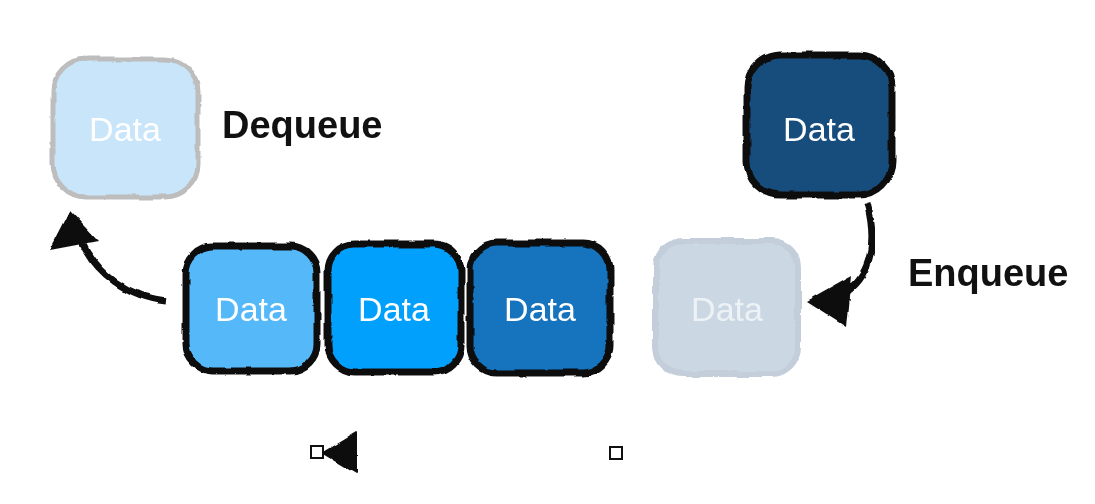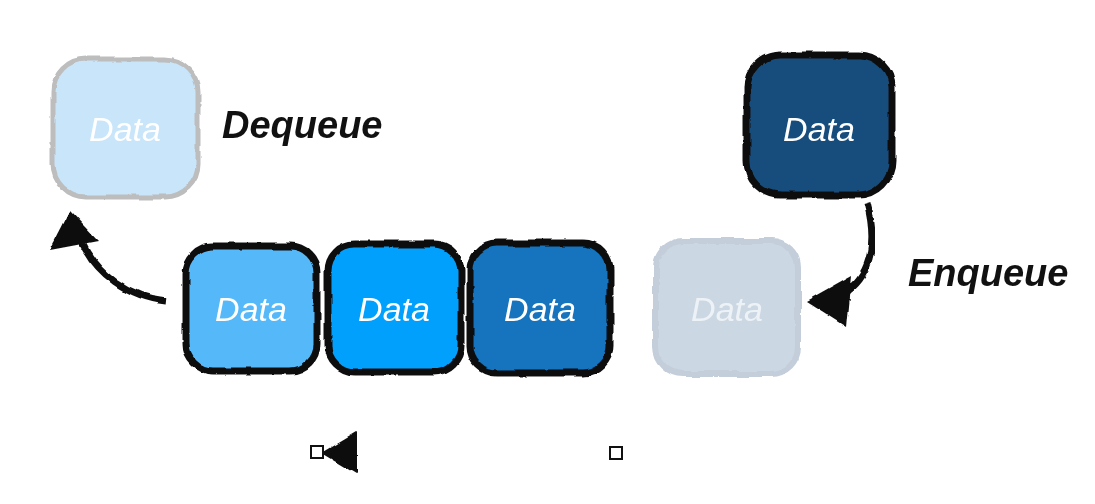--- a/index.html
+++ b/index.html
@@ -7,21 +7,20 @@
     padding: 0;
     background: #ffffff;
     font-family: "Liberation Sans", sans-serif;
   }
   .canvas {
     position: relative;
     width: 1095px;
     height: 504px;
     background: #ffffff;
     overflow: hidden;
-    font-style: italic;
   }
   svg { display: block; }
   .data-label {
     font-family: "Liberation Sans", sans-serif;
     font-size: 34px;
     font-weight: normal;
     text-anchor: middle;
   }
   .op-label {
     font-family: "Liberation Sans", sans-serif;

